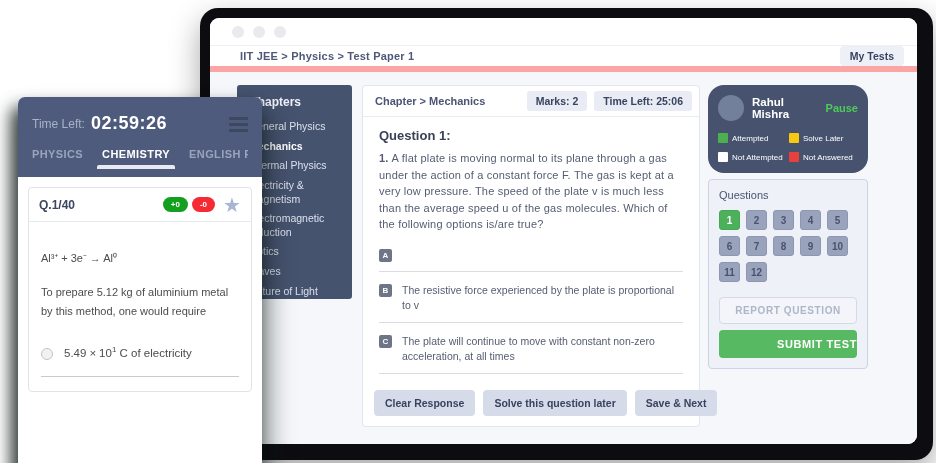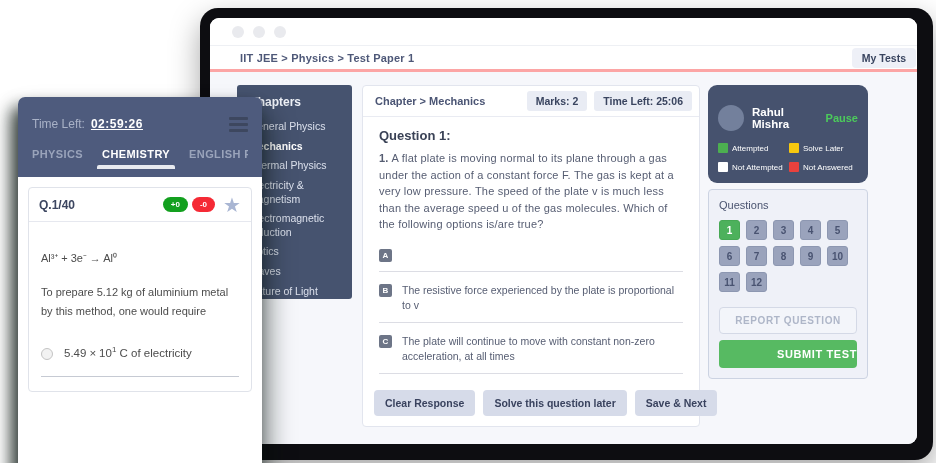--- a/index.html
+++ b/index.html
@@ -20,21 +20,21 @@
     background:#fff; border-radius:9px; overflow:hidden;
     display:flex; flex-direction:column;
   }
   .titlebar {
     height:28px; display:flex; align-items:center; gap:9px;
     padding-left:22px; background:#fff; border-bottom:1px solid #eef0f4; flex:none;
   }
   .dot { width:12px; height:12px; border-radius:50%; background:#e9eaee; }
   .crumbbar {
     height:26px; flex:none; display:flex; align-items:center; justify-content:space-between;
-    padding:0 1px 0 30px; background:#fff; border-bottom:3px solid #fca5a5;
+    padding:0 13px 0 30px; background:#fff; border-bottom:6px solid #fca5a5;
   }
   .breadcrumb { font-size:11px; font-weight:bold; color:#4e5878; letter-spacing:.2px; }
   .my-tests { background:#eef0f7; border-radius:4px; padding:4px 10px; font-size:10.5px; font-weight:bold; color:#39445f; cursor:pointer; }
   .content { flex:1; background:#f6f7fb; position:relative; }
 
   
   .chapters {
     position:absolute; left:27px; top:13px; width:115px; height:214px;
     background:#46536f; border-radius:3px; padding:7px 0 6px; overflow:hidden;
   }
@@ -64,21 +64,21 @@
     background:#6d7587; color:#fff; font-size:8px; font-weight:bold;
     display:flex; align-items:center; justify-content:center;
   }
   .opt-text { font-size:10.5px; color:#565d72; line-height:1.45; }
   .q-card-footer { margin-top:auto; display:flex; gap:8px; padding:9px 11px 10px; flex:none; }
   .btn { background:#d6dbe9; border:none; border-radius:4px; padding:7px 11px; font-size:10.5px; font-weight:bold; color:#39425e; font-family:inherit; cursor:pointer; white-space:nowrap; }
   .btn.clear { margin-right:auto; }
 
   
   .right-panel { position:absolute; left:498px; top:13px; width:160px; }
-  .user-box { background:#46526e; border-radius:9px; padding:20px 10px 11px; }
+  .user-box { background:#46526e; border-radius:16px; padding:10px 10px 11px; }
   .user-row { display:flex; align-items:center; gap:8px; }
   .avatar { width:26px; height:26px; border-radius:50%; background:#73809c; flex:none; }
   .user-name { flex:1; color:#fff; font-weight:bold; font-size:11.5px; }
   .pause { color:#4ccb5b; font-weight:bold; font-size:11px; cursor:pointer; }
   .legend { display:grid; grid-template-columns:1fr 1fr; gap:9px 2px; margin-top:12px; }
   .legend-item { display:flex; align-items:center; gap:4px; }
   .legend-swatch { width:10px; height:10px; border-radius:1px; flex:none; }
   .legend-label { color:#fff; font-size:8px; white-space:nowrap; }
   .questions-box {
     margin-top:6px; height:190px; background:#eff1f8; border:1px solid #ccd3e2;
@@ -105,21 +105,21 @@
 
   
   .mobile {
     position:absolute; left:18px; top:97px; width:244px; height:396px; z-index:20;
     background:#fff; border-radius:7px 7px 0 0;
     box-shadow:-7px 10px 16px rgba(6,18,12,.75), 6px 18px 26px rgba(6,18,12,.5);
   }
   .m-header { background:#4e5b7d; border-radius:7px 7px 0 0; padding:15px 14px 0; height:80px; }
   .m-time-row { display:flex; align-items:center; }
   .m-time-label { color:#a9b2c7; font-size:12px; margin-right:6px; }
-  .m-time-value { color:#fff; font-size:12px; font-weight:bold; letter-spacing:.5px;text-decoration:underline; }
+  .m-time-value { color:#fff; font-size:18px; font-weight:bold; letter-spacing:.5px; }
   .hamburger { margin-left:auto; cursor:pointer; padding-top:2px; }
   .hamburger span { display:block; width:19px; height:3px; background:#3d475f; border-radius:1px; margin:3px 0; }
   .m-tabs { display:flex; gap:19px; margin-top:13px; white-space:nowrap; overflow:hidden; }
   .m-tab { color:#9aa4bb; font-size:11px; font-weight:bold; letter-spacing:.4px; padding-bottom:9px; position:relative; cursor:pointer; flex:none; }
   .m-tab.active { color:#fff; }
   .m-tab.active::after { content:""; position:absolute; left:-5px; right:-5px; bottom:0; height:4px; background:#e8eaef; border-radius:2px 2px 0 0; }
   .m-body { padding:10px; }
   .m-qbox { border:1px solid #e0e3ea; border-radius:4px; }
   .m-qbox-header { display:flex; align-items:center; padding:9px 10px; border-bottom:1px solid #e6e8ef; }
   .m-qnum { flex:1; font-size:12px; font-weight:bold; color:#3c4660; }

